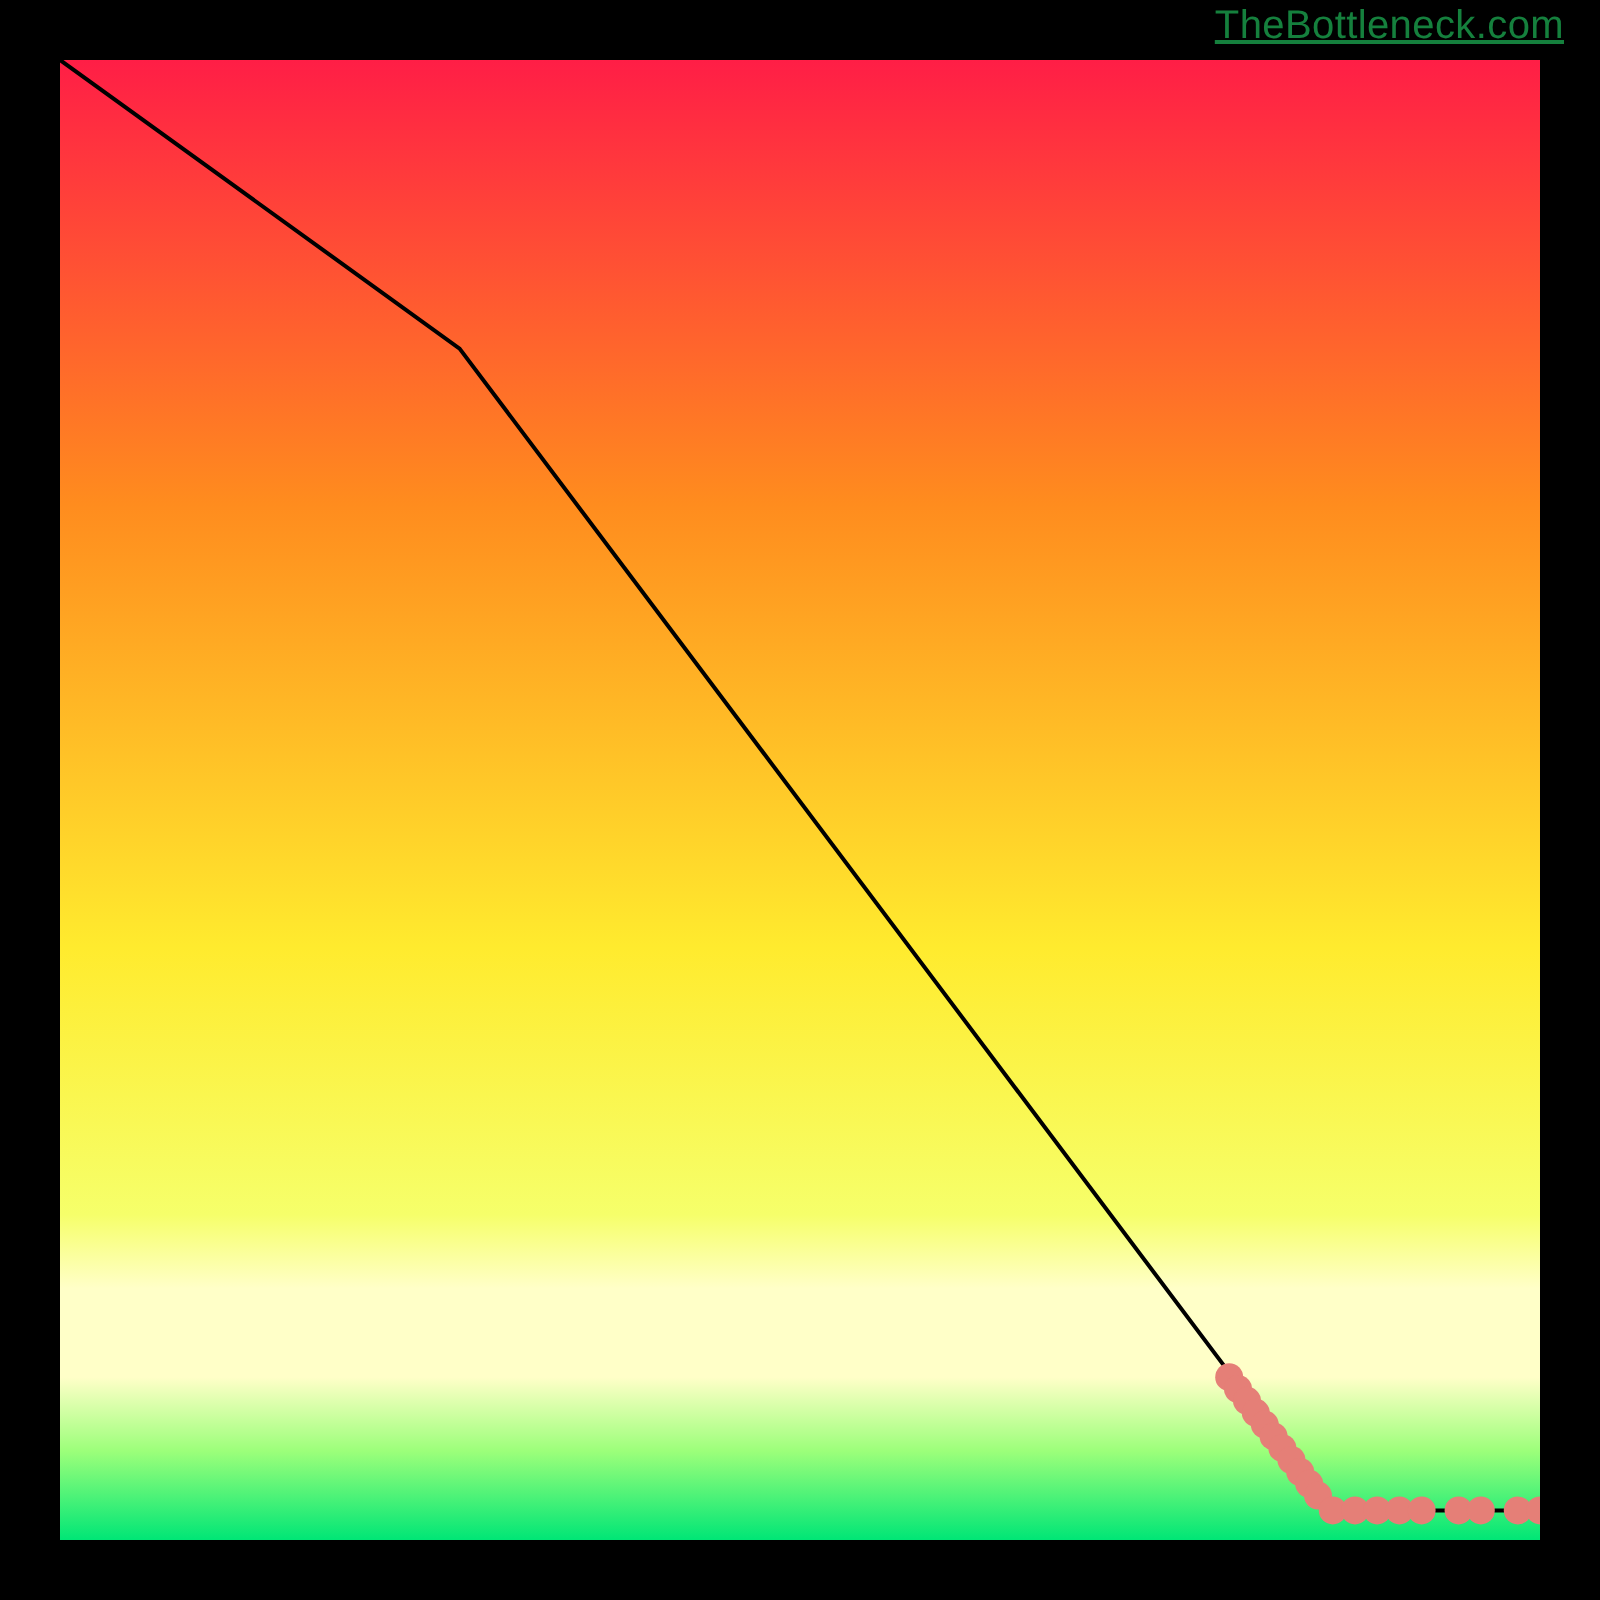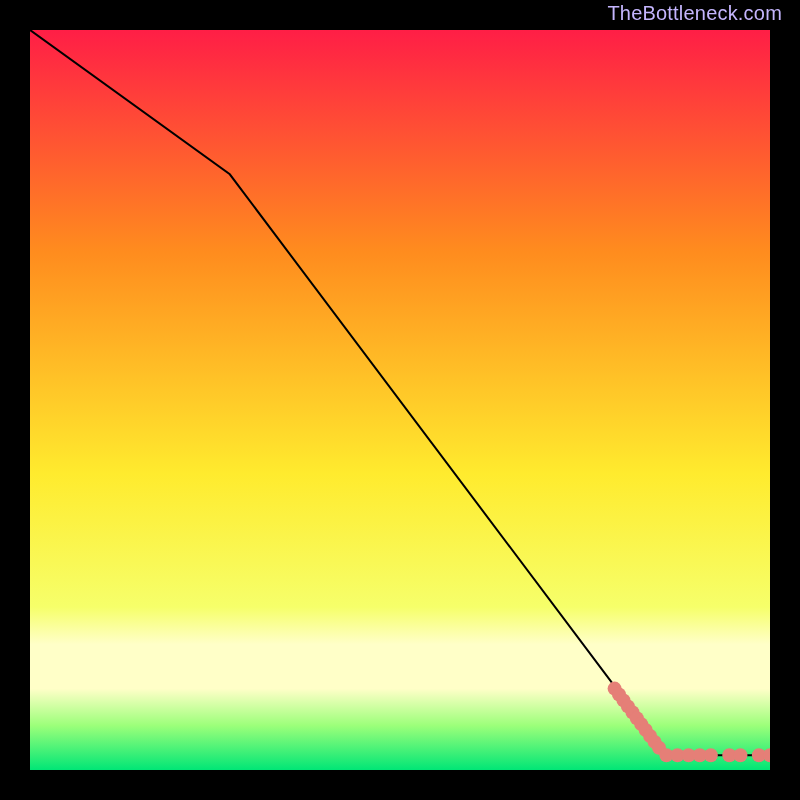--- a/index.html
+++ b/index.html
@@ -13,24 +13,25 @@
   }
   .wrap {
     position: relative;
     width: 800px;
     height: 800px;
   }
   .attribution {
     position: absolute;
     top: 2px;
     right: 18px;
-    color: #c4b5fd;
+    color: #15803d;
     font-size: 20px;
     letter-spacing: 0.2px;
     font-weight: 400;
+    text-decoration: underline;
   }
   .plot {
     position: absolute;
     left: 30px;
     top: 30px;
     width: 740px;
     height: 740px;
   }
   svg { display: block; }
 </style>

